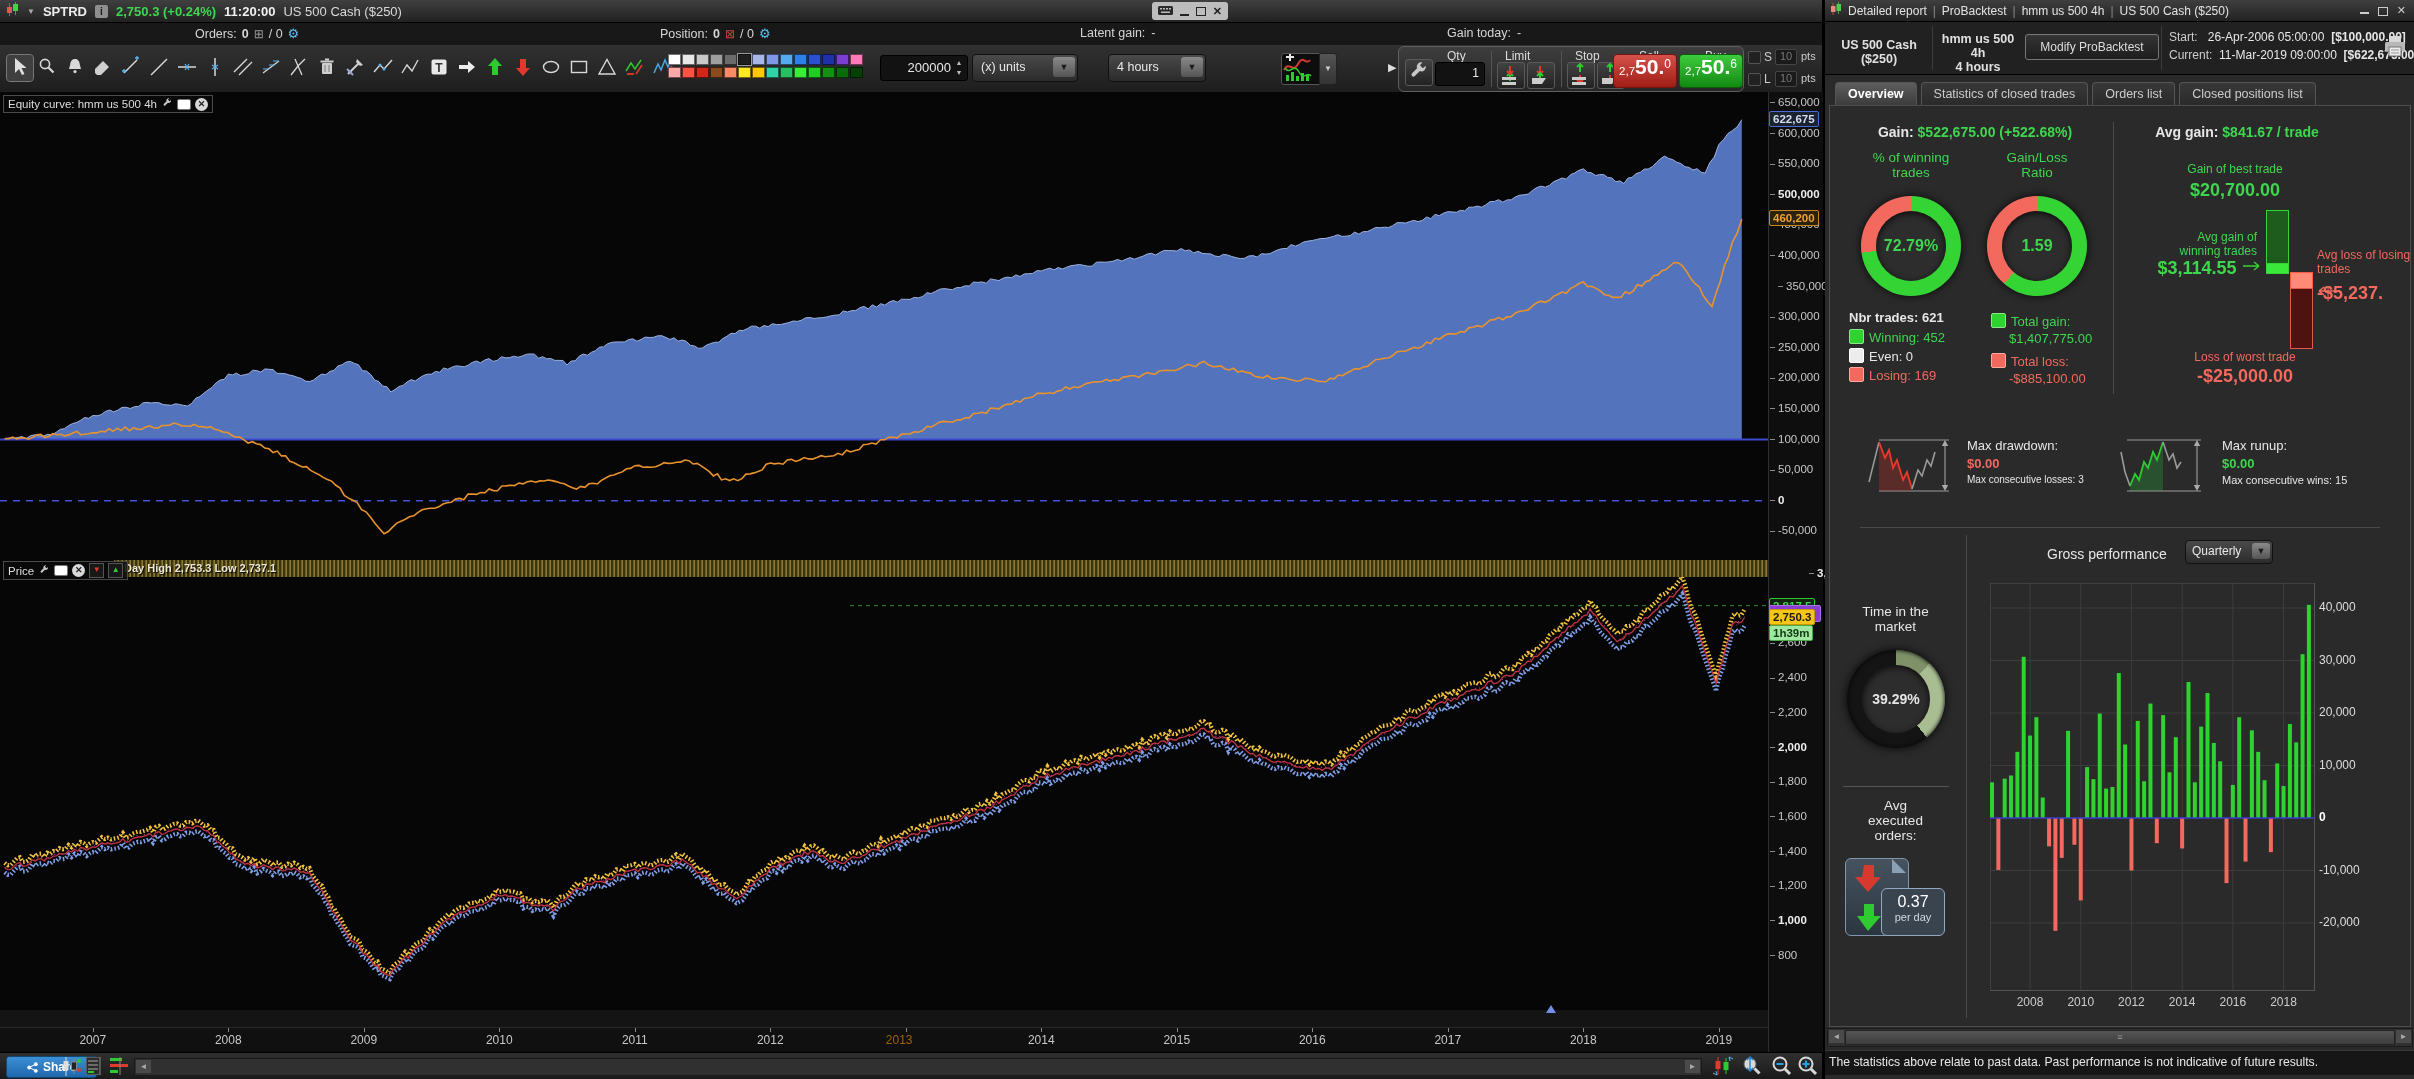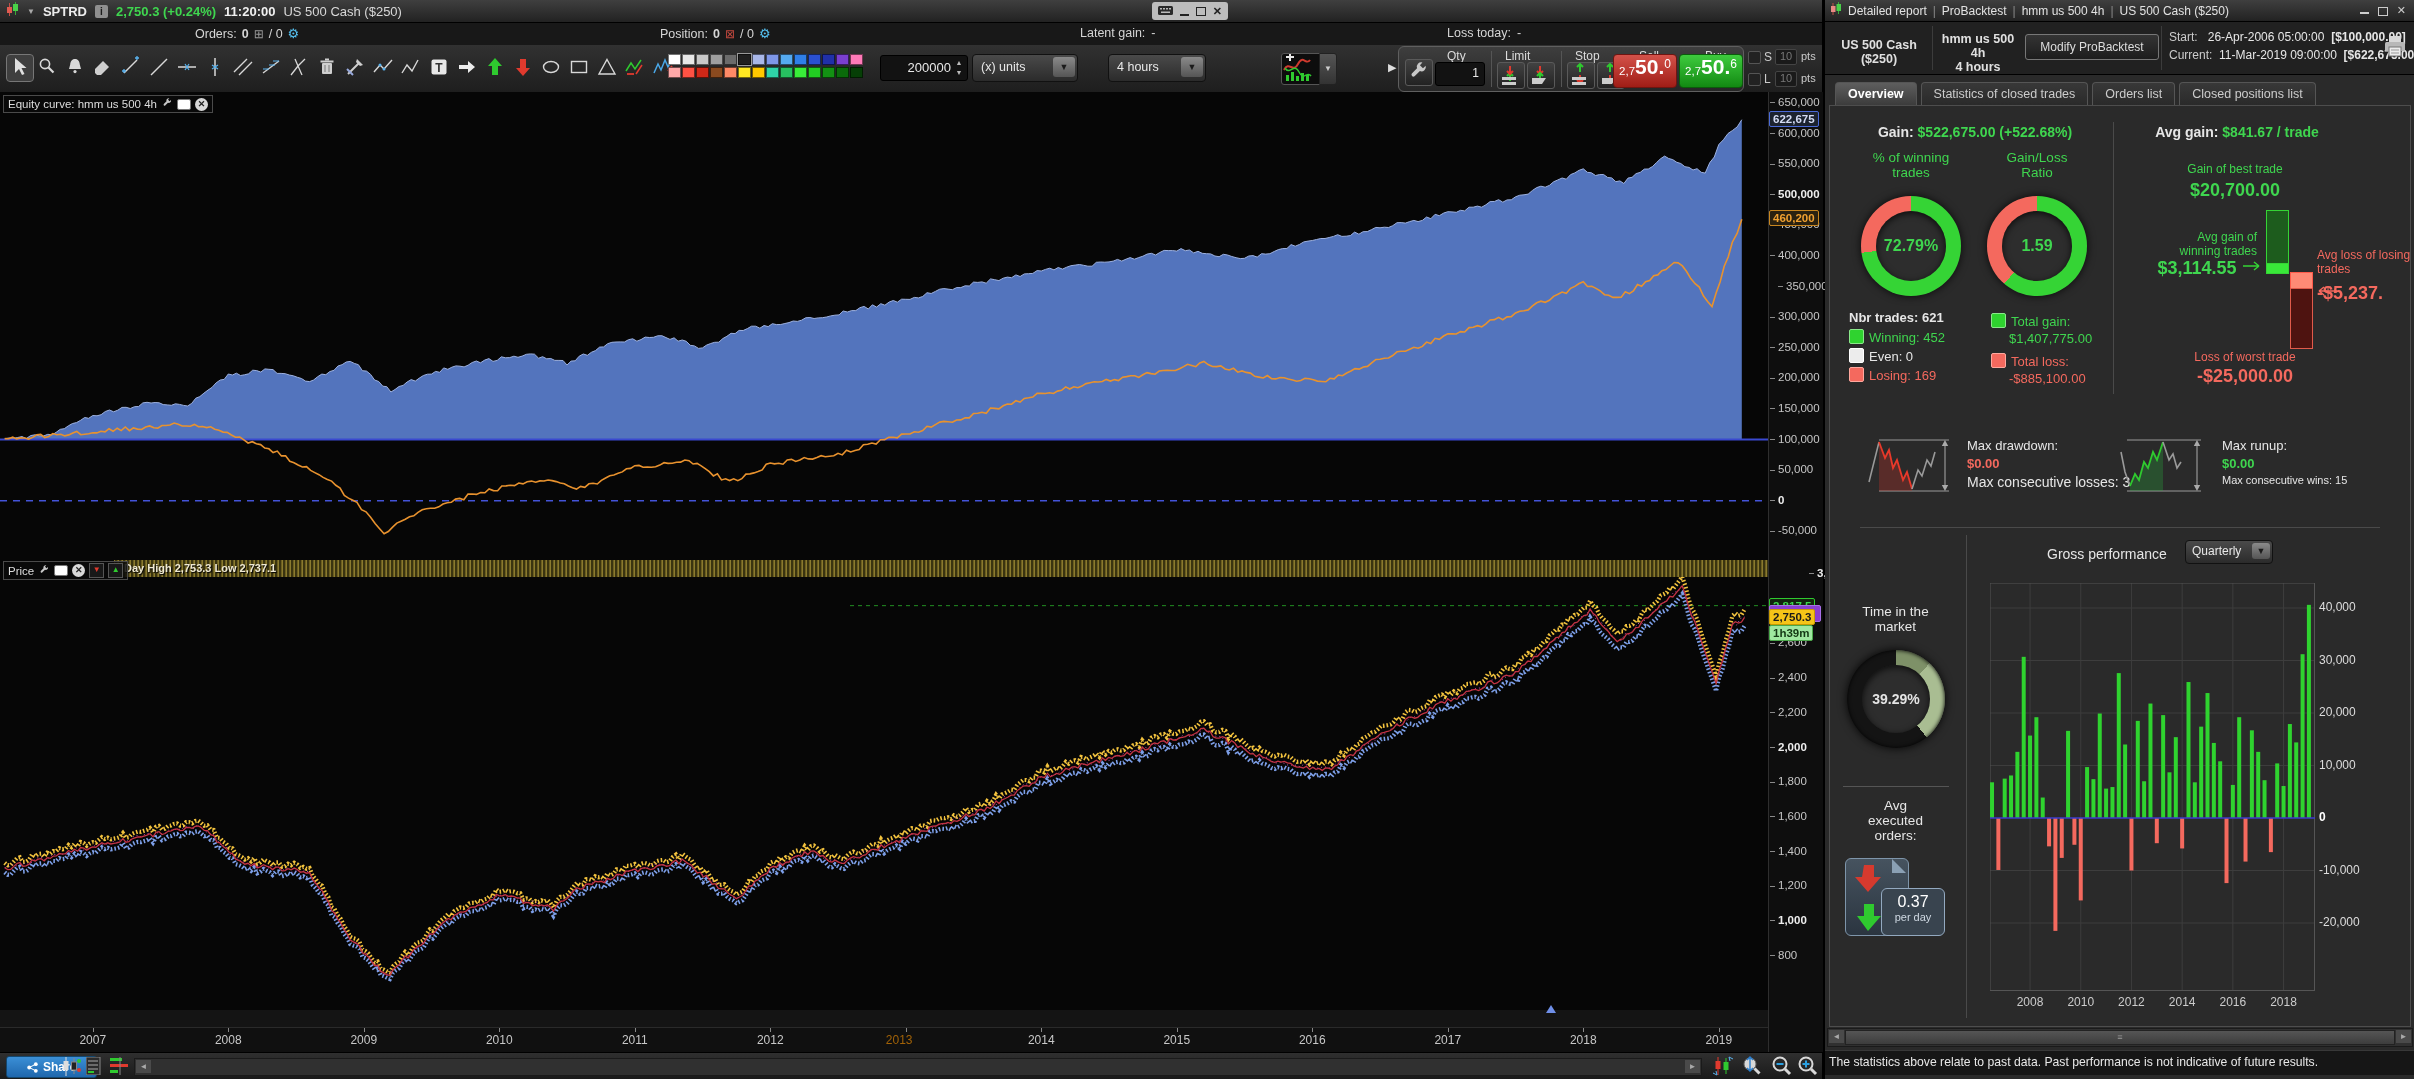--- a/index.html
+++ b/index.html
@@ -109,21 +109,21 @@
       <b>0</b>
       <span style="color:#c0483e;font-size:12px">⊠</span>
       <span>/ 0</span>
       <span style="color:#55c0f0;font-size:13px">⚙</span>
     </span>
     <span class="t flex" style="left:1080px;top:3px;gap:6px">
       <span>Latent gain:</span>
       <span>-</span>
     </span>
     <span class="t flex" style="left:1447px;top:3px;gap:6px">
-      <span>Loss today:</span>
+      <span>Gain today:</span>
       <span>-</span>
     </span>
   </div>
 
   <div class="t toolbar" style="left:0;top:45px;width:1822px;height:47px">
     <div class="t" id="tools" style="left:6px;top:10px"><span class="tool sel"><svg width="24" height="24" viewBox="0 0 24 24">
             <path d="M8 3v15l4-4 3 6 2.5-1-3-6h5z" fill="#e0e0e0"></path>
           </svg></span><span class="tool"><svg width="24" height="24" viewBox="0 0 24 24">
             <circle cx="10" cy="9" r="4.6" fill="none" stroke="#d8d8d8" stroke-width="1.6"></circle>
             <path d="M13.5 12.5l5 5" stroke="#d8d8d8" stroke-width="2.2"></path>
@@ -580,21 +580,21 @@
     <polygon points="14,8 20,24 24,16 28,34 32,26 38,46 42,38 47,55 47,57 14,57" fill="rgba(200,50,40,.3)"></polygon>
     <polyline points="4,48 9,28 14,8" stroke="#9a9a9a" fill="none" stroke-width="1.6"></polyline>
     <polyline points="14,8 20,24 24,16 28,34 32,26 38,46 42,38 47,55" stroke="#e8392a" fill="none" stroke-width="1.8"></polyline>
     <polyline points="47,55 53,36 57,42 62,26 66,32 70,18" stroke="#9a9a9a" fill="none" stroke-width="1.6"></polyline>
     <line x1="80" y1="10" x2="80" y2="53" stroke="#aaa"></line>
       <path d="M80 6l-3.2 6h6.4z" fill="#aaa"></path>
       <path d="M80 57l-3.2-6h6.4z" fill="#aaa"></path>
   </svg>
   <span class="t w" style="left:142px;top:438px;font-size:13px">Max drawdown:</span>
   <span class="t r" style="left:142px;top:456px;font-size:13px;font-weight:bold">$0.00</span>
-  <span class="t w" style="left:142px;top:474px;font-size:14px">Max consecutive losses: 3</span>
+  <span class="t w" style="left:142px;top:474px;font-size:10px">Max consecutive losses: 3</span>
   <svg class="t" style="left:292px;top:434px" width="92" height="64">
     <line x1="10" y1="6" x2="84" y2="6" stroke="#999"></line>
       <line x1="10" y1="57" x2="84" y2="57" stroke="#999"></line>
     <polygon points="13,52 18,40 22,46 27,28 31,34 36,18 40,26 46,8 46,57 13,57" fill="rgba(40,180,60,.28)"></polygon>
     <polyline points="4,18 8,38 13,52" stroke="#9a9a9a" fill="none" stroke-width="1.6"></polyline>
     <polyline points="13,52 18,40 22,46 27,28 31,34 36,18 40,26 46,8" stroke="#2fca2f" fill="none" stroke-width="1.8"></polyline>
     <polyline points="46,8 52,26 56,20 60,34 64,28" stroke="#9a9a9a" fill="none" stroke-width="1.6"></polyline>
     <line x1="80" y1="10" x2="80" y2="53" stroke="#aaa"></line>
       <path d="M80 6l-3.2 6h6.4z" fill="#aaa"></path>
       <path d="M80 57l-3.2-6h6.4z" fill="#aaa"></path>

